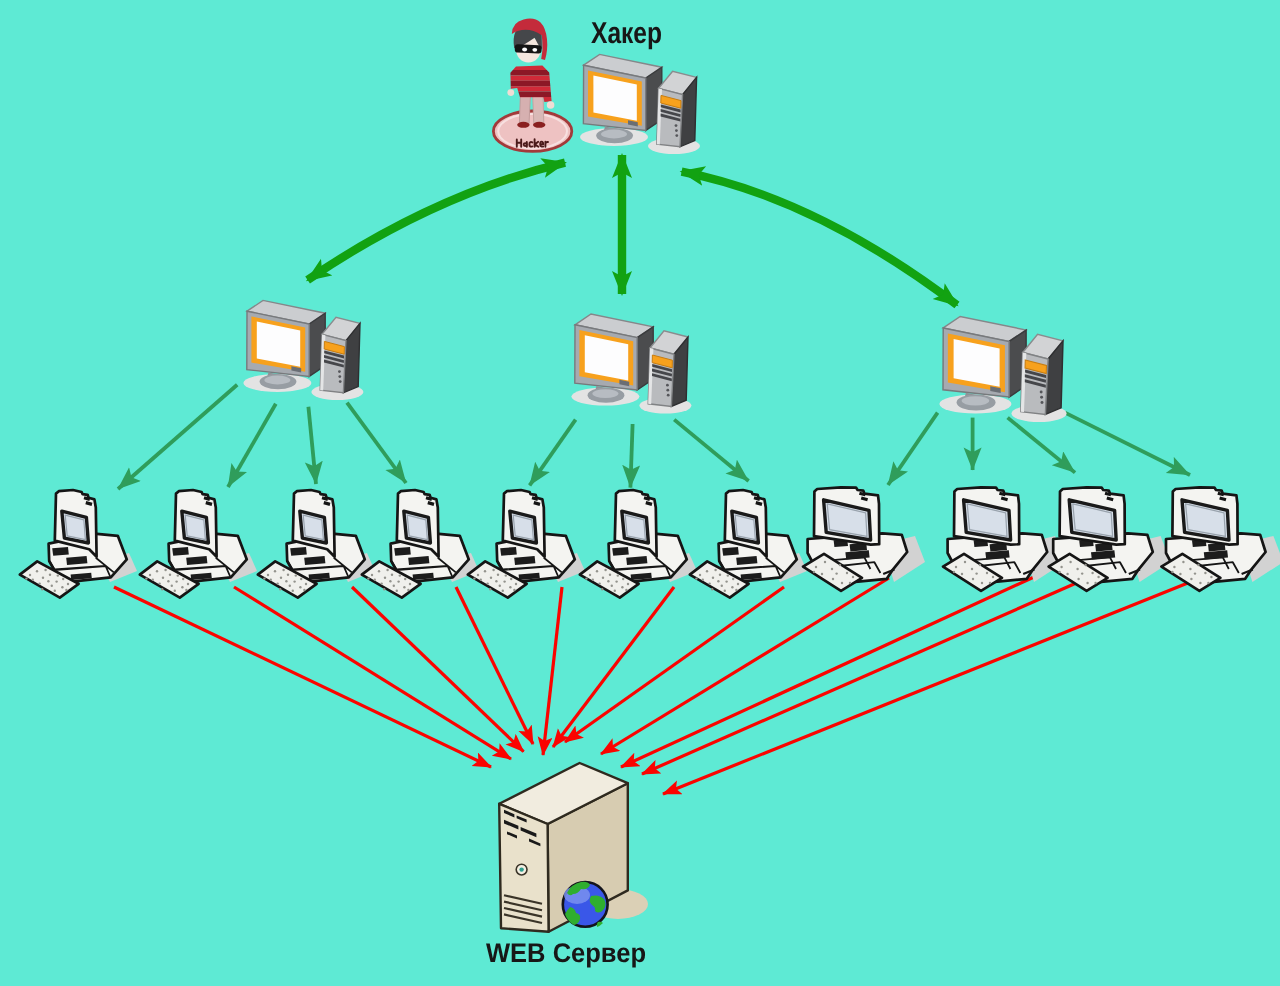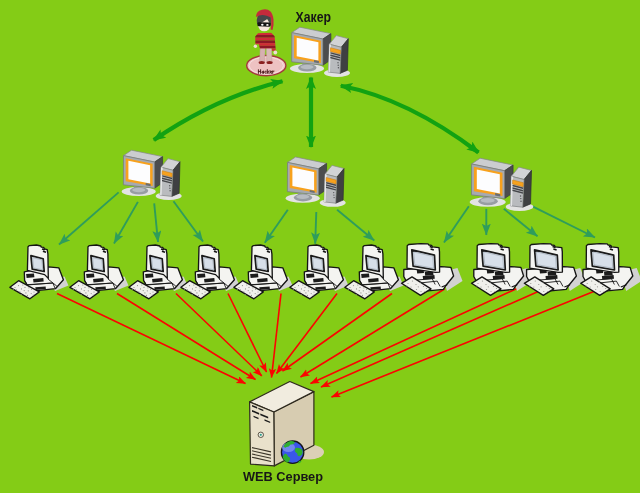--- a/index.html
+++ b/index.html
@@ -1,16 +1,16 @@
 <!DOCTYPE html>
 <html><head>
 <meta charset="utf-8">
 <style>
   html,body{margin:0;padding:0;background:#ffffff;}
-  #page{position:relative;width:640px;height:493px;background:#84cc16;overflow:hidden;font-family:"Liberation Sans",sans-serif;}
+  #page{position:relative;width:640px;height:493px;background:#5eead4;overflow:hidden;font-family:"Liberation Sans",sans-serif;}
 </style>
 </head>
 <body>
 <div id="page">
 <svg width="640" height="493" viewBox="0 0 640 493" font-family="Liberation Sans, sans-serif">
 <defs>
 <marker id="gh" markerUnits="userSpaceOnUse" markerWidth="14" markerHeight="12" refX="11.5" refY="5" orient="auto-start-reverse">
   <polygon points="0,0 12.5,5 0,10 2.8,5" fill="#12a212"></polygon>
 </marker>
 <marker id="th" markerUnits="userSpaceOnUse" markerWidth="13" markerHeight="11" refX="11.3" refY="4.5" orient="auto">

